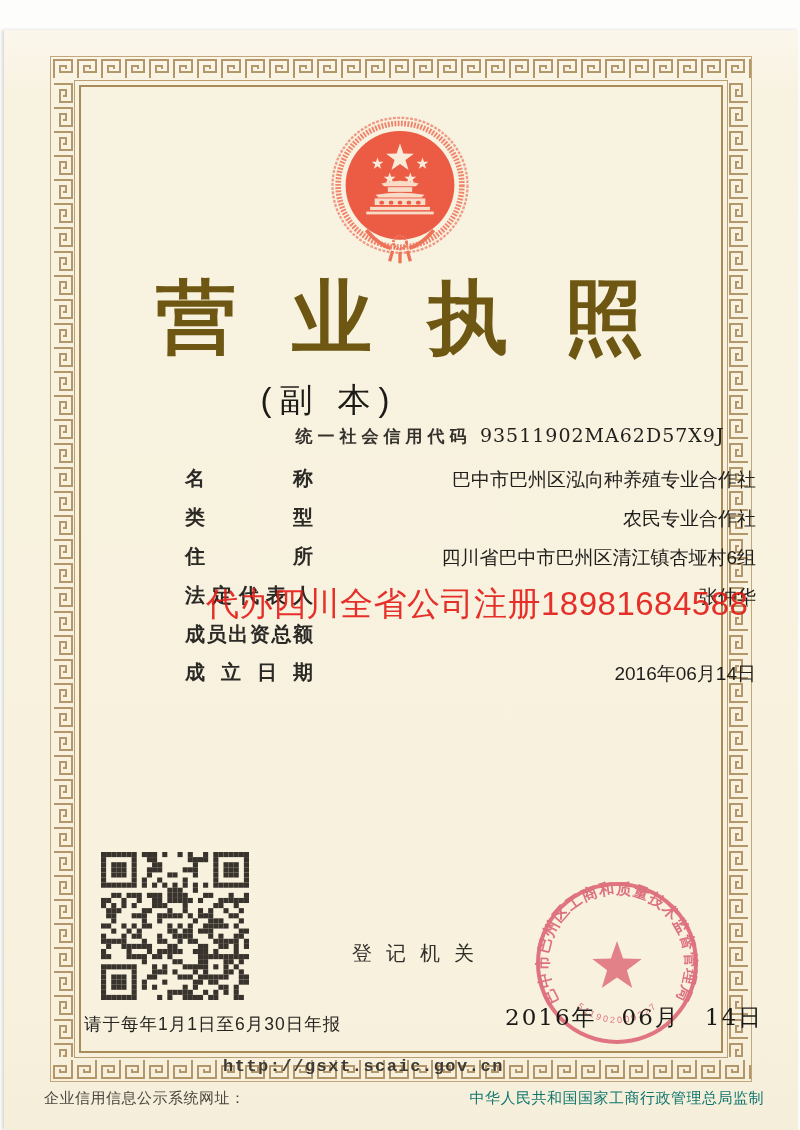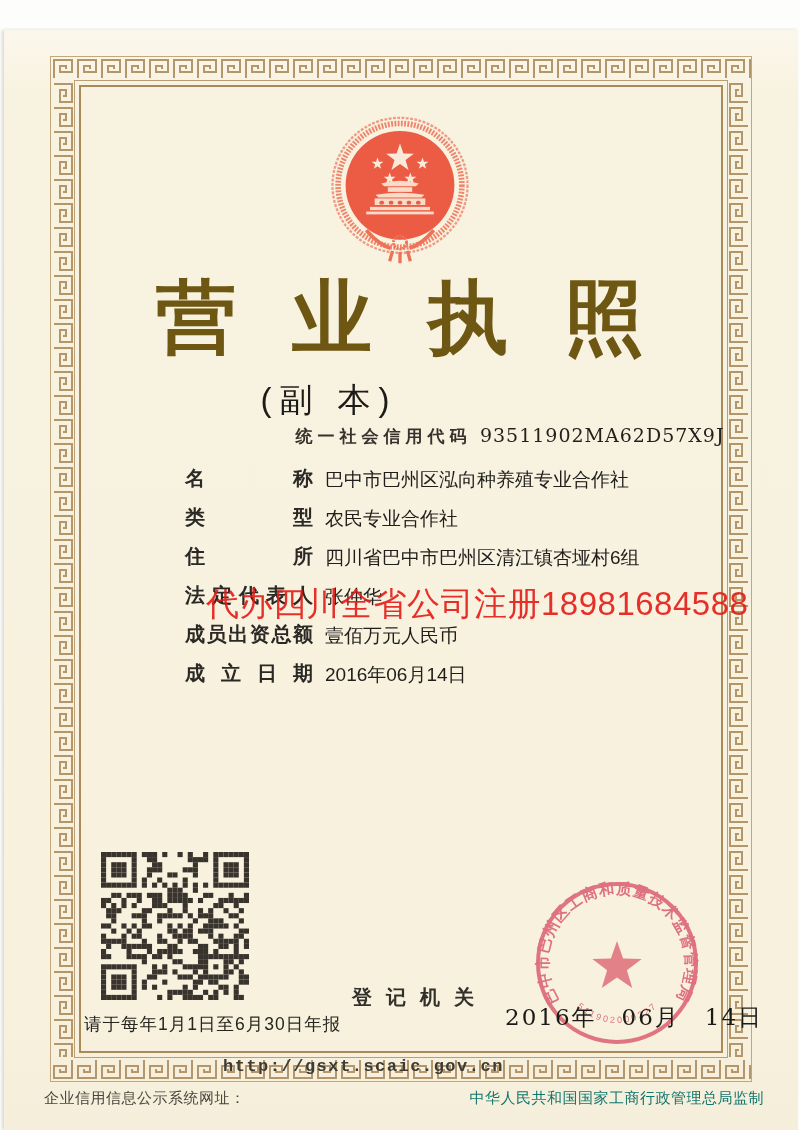--- a/index.html
+++ b/index.html
@@ -42,31 +42,31 @@
   .credit-label{font-size:17px;font-weight:700;color:#35322d;letter-spacing:5px;}
   .credit-value{font-size:19px;color:#23211e;font-family:"DejaVu Serif",serif;letter-spacing:1px;margin-left:4px;}
 
   .fields{position:absolute;left:140px;top:466px;width:616px;z-index:2;}
   .field-row{display:flex;align-items:flex-start;margin-bottom:13px;}
   .field-label{
     width:128px;flex:0 0 128px;margin-right:12px;
     font-size:20px;font-weight:600;color:#2b2925;line-height:25px;
     text-align:justify;text-align-last:justify;margin-left:45px;
   }
-  .field-value{flex:1;font-size:19px;color:#201e1b;line-height:25px;padding-top:1px;}
+  .field-value{flex:1;font-size:19px;color:#201e1b;line-height:25px;padding-top:1px;text-align:right;}
   .field-row.scope .field-value{font-size:18.5px;line-height:33.5px;padding-top:0;}
 
   .watermark{
     position:absolute;left:206px;top:582px;z-index:4;white-space:nowrap;
     font-size:33px;font-weight:500;color:rgba(227,26,21,.9);letter-spacing:.5px;
   }
 
   .reg-label{
-    position:absolute;left:352px;top:984px;z-index:2;
-    font-size:20px;font-weight:700;color:#32302b;letter-spacing:14px;white-space:nowrap;
+    position:absolute;left:352px;top:940px;z-index:2;
+    font-size:20px;font-weight:400;color:#32302b;letter-spacing:14px;white-space:nowrap;
   }
   .seal{position:absolute;left:532px;top:878px;z-index:3;}
   .issue-date{
     position:absolute;left:505px;top:1002px;z-index:4;white-space:nowrap;
     font-size:23px;color:#1c1a17;font-family:"DejaVu Serif",serif;letter-spacing:2px;
   }
   .annual-note{
     position:absolute;left:84px;top:1012px;z-index:2;white-space:nowrap;
     font-size:17.5px;color:#27251f;letter-spacing:1px;
   }
@@ -177,21 +177,20 @@
   <div class="field-row">
     <div class="field-label">住所</div>
     <div class="field-value">四川省巴中市巴州区清江镇杏垭村6组</div>
   </div>
   <div class="field-row">
     <div class="field-label">法定代表人</div>
     <div class="field-value">张仲华</div>
   </div>
   <div class="field-row">
     <div class="field-label">成员出资总额</div>
-    <div class="field-value">壹佰万元人民币</div>
   </div>
   <div class="field-row">
     <div class="field-label">成立日期</div>
     <div class="field-value">2016年06月14日</div>
   </div>
 </div>
 
 <div class="watermark">代办四川全省公司注册18981684588</div>
 
 <svg class="qr" id="qr" width="148" height="148" viewBox="0 0 148 148">

